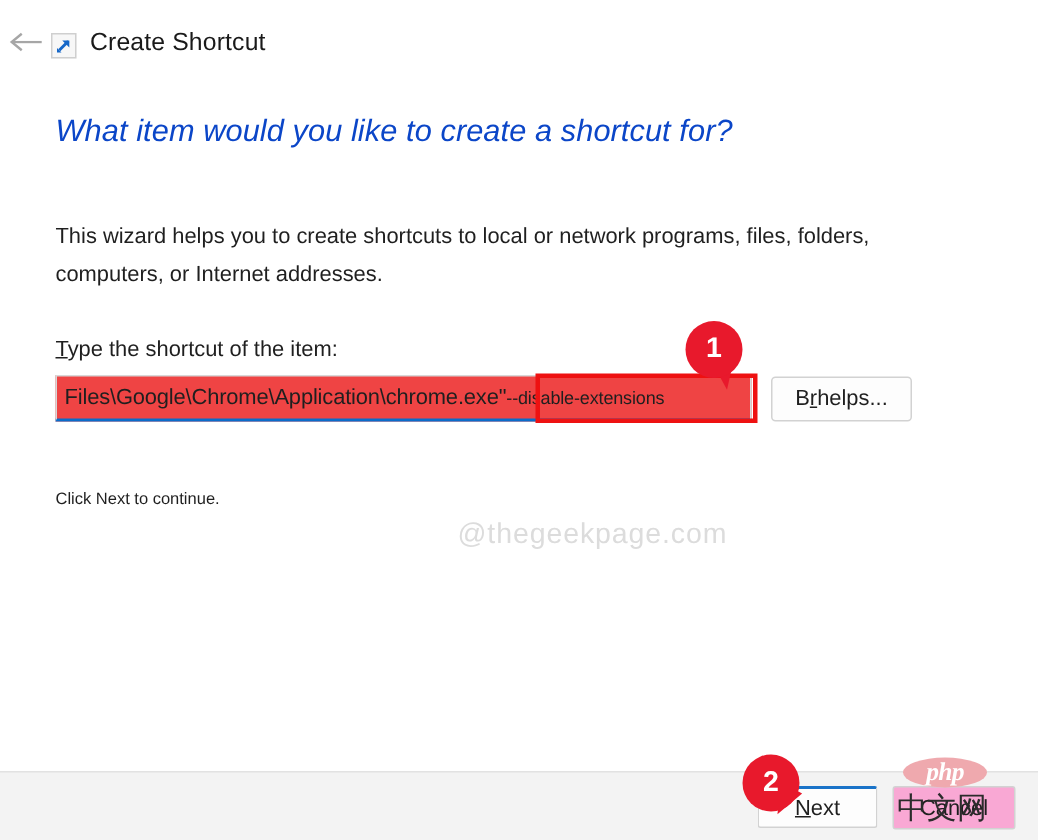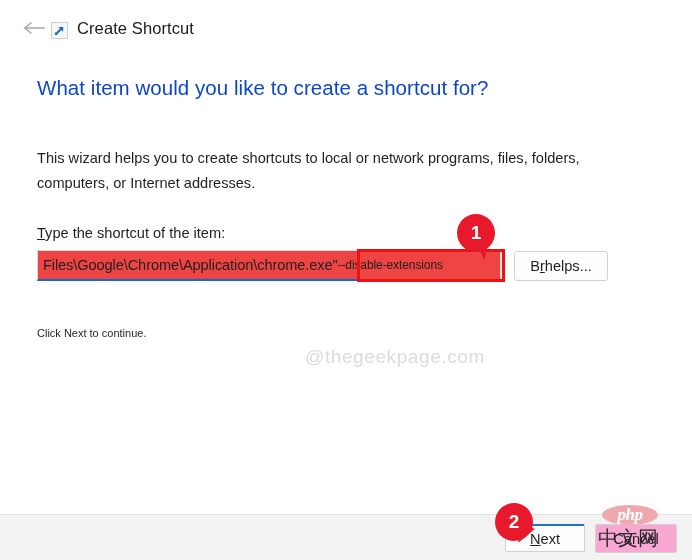--- a/index.html
+++ b/index.html
@@ -12,21 +12,21 @@
     background: #ffffff;
     font-family: "Liberation Sans", sans-serif;
     overflow: hidden;
     position: relative;
     -webkit-font-smoothing: antialiased;
   }
 
   
   .titlebar {
     position: absolute;
-    top: 0; left: 17px;
+    top: 0; left: 0;
     width: 660px;
     height: 52px;
   }
   .back-arrow {
     position: absolute;
     left: 4px;
     top: 18px;
     width: 28px;
     height: 20px;
     display: flex;
@@ -63,20 +63,21 @@
 
   
   .page-heading {
     position: absolute;
     left: 37px;
     top: 76px;
     font-size: 20.5px;
     color: #0b46c8;
     letter-spacing: 0.05px;
     white-space: nowrap;
+    font-style: italic;
   }
 
   .intro-text {
     position: absolute;
     left: 37px;
     top: 146px;
     width: 570px;
     font-size: 14.6px;
     line-height: 25px;
     color: #1f1f1f;

